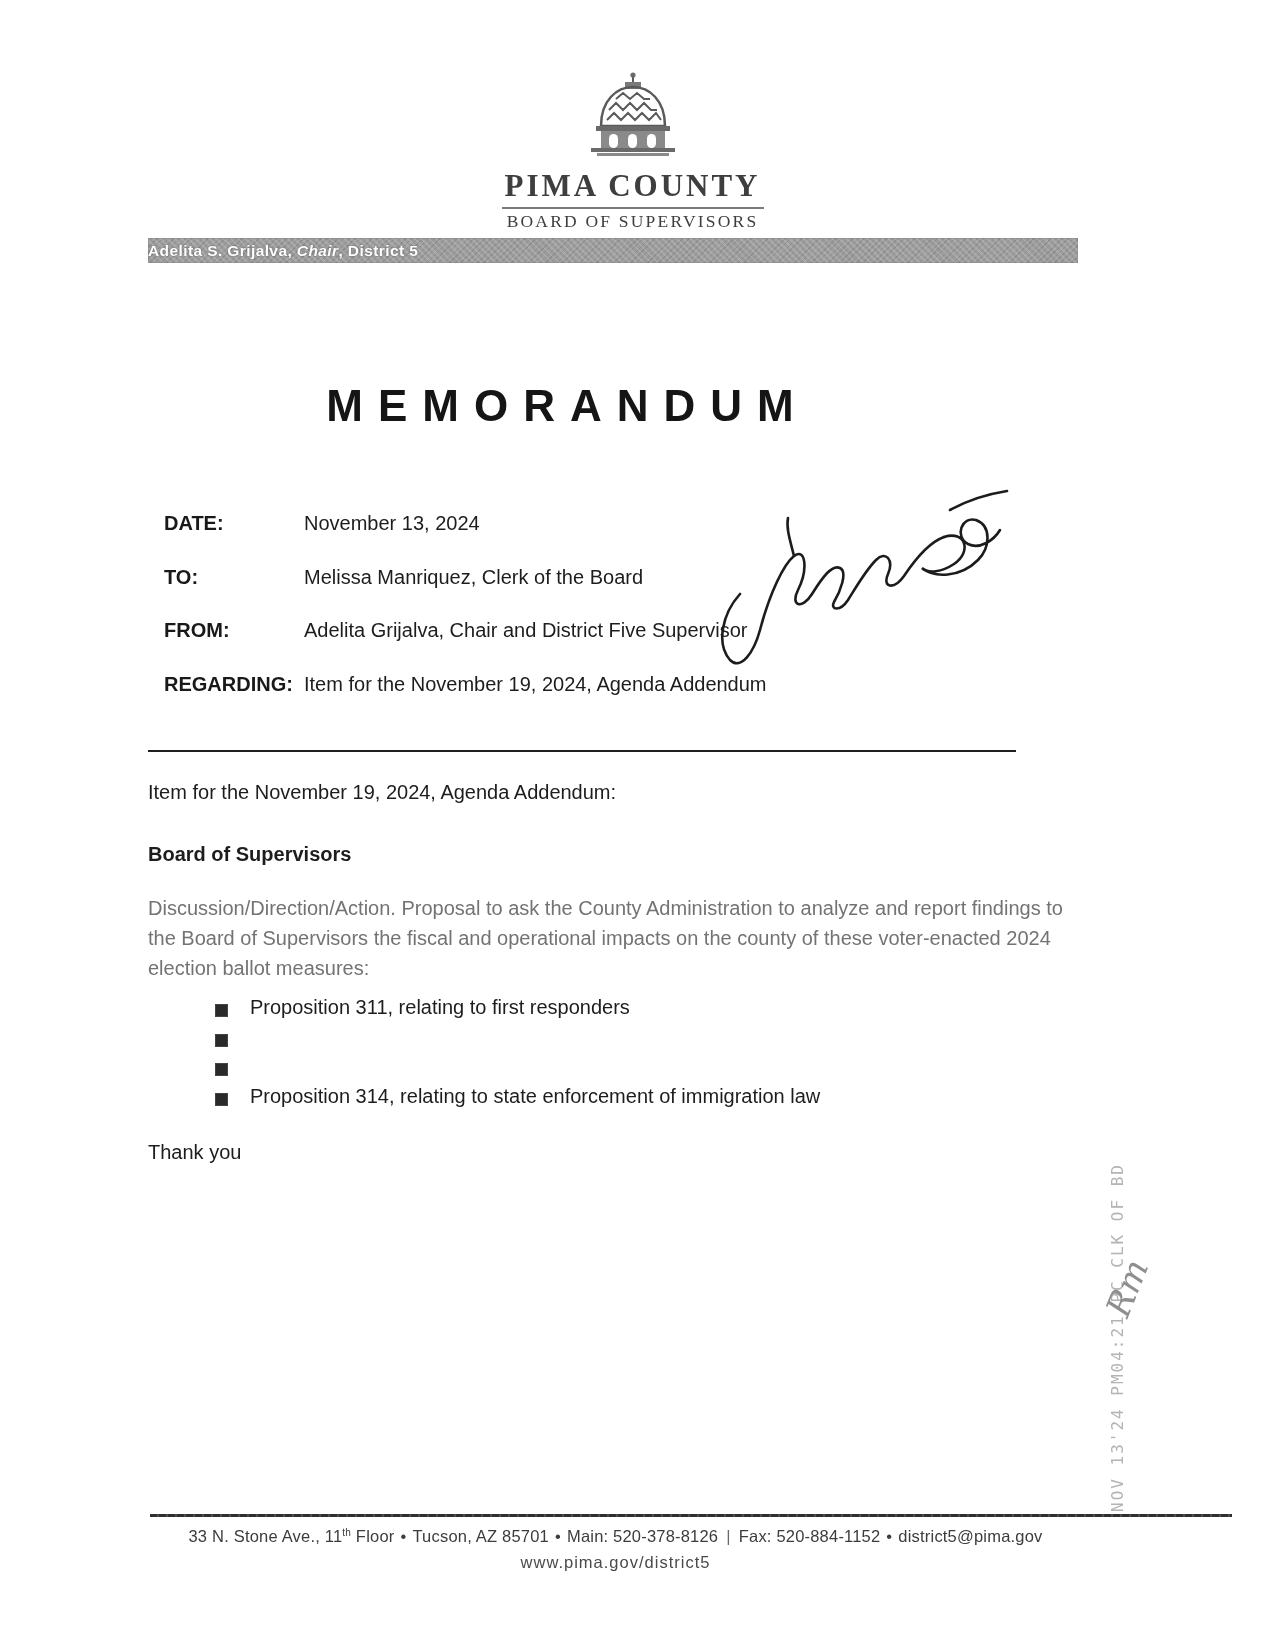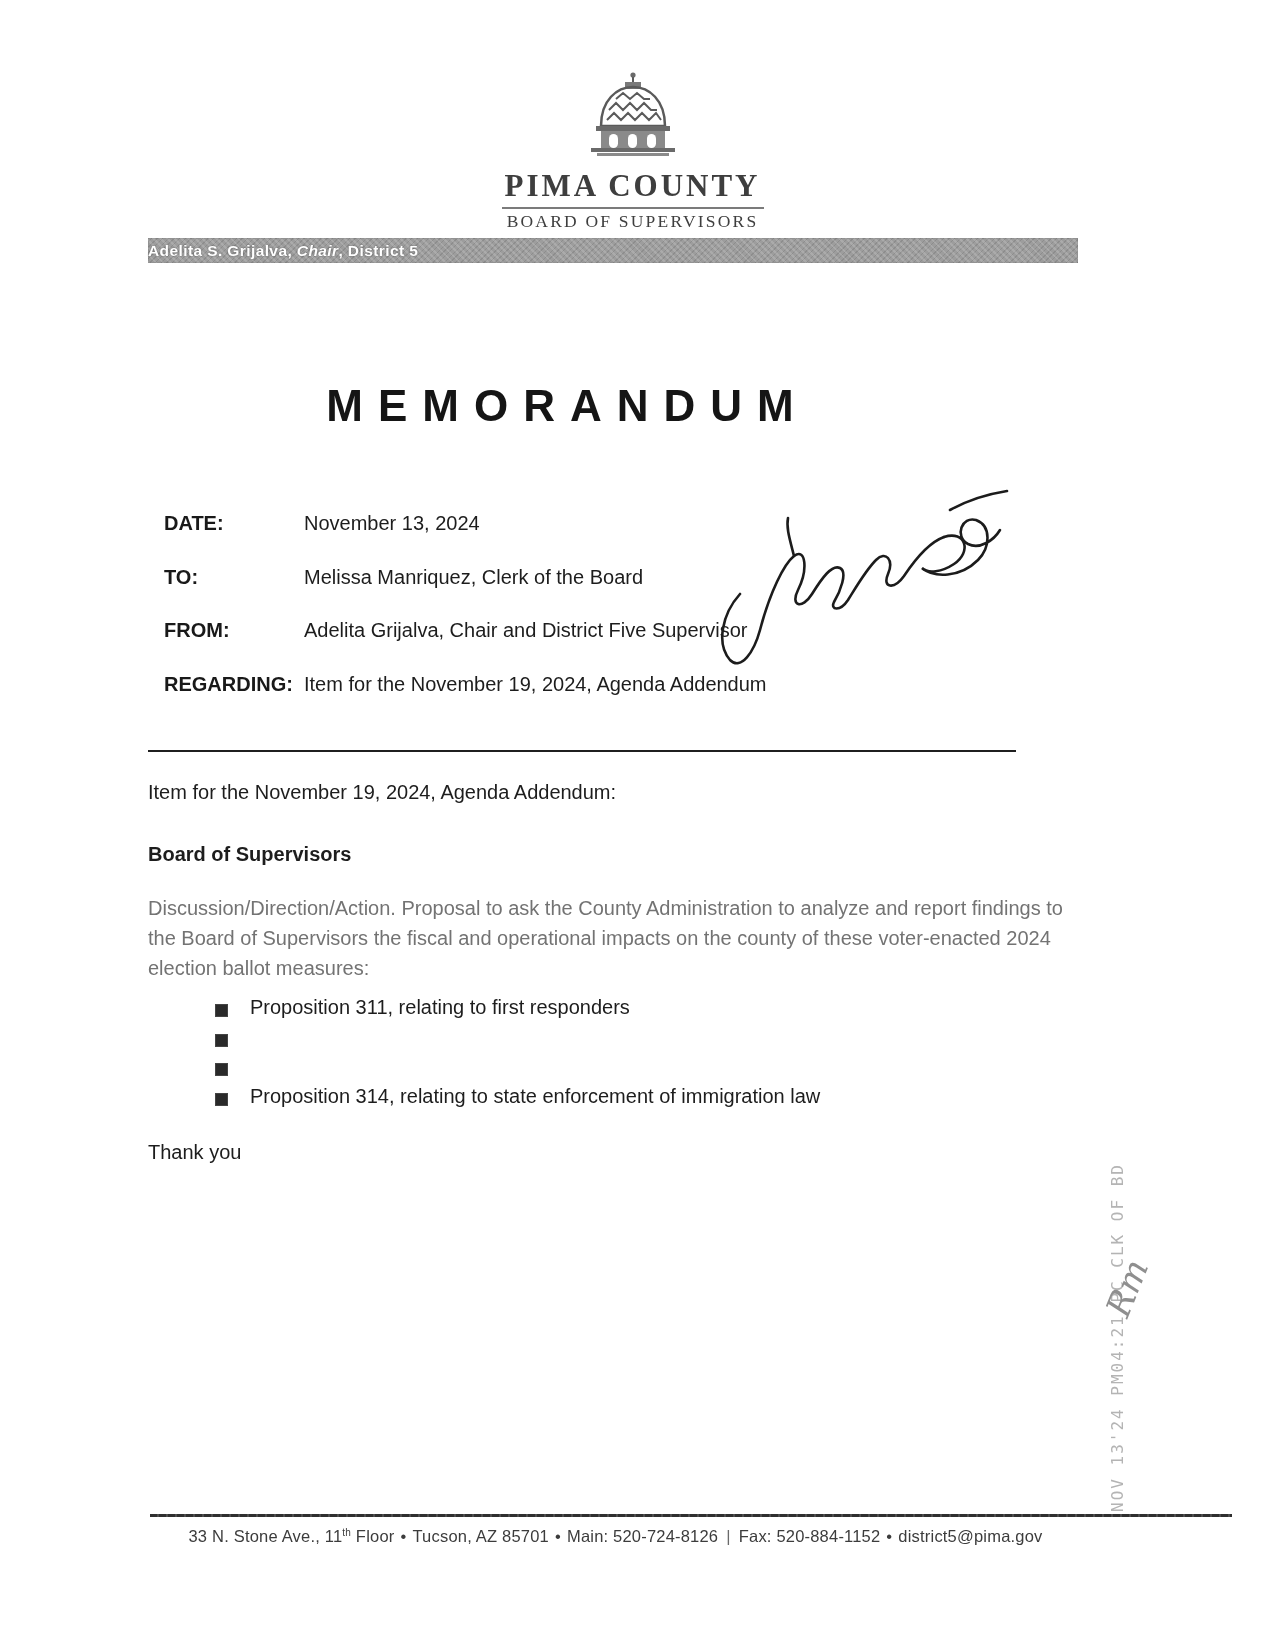--- a/index.html
+++ b/index.html
@@ -200,16 +200,17 @@
     </div>
   </div>
 
   <div class="body-closing">Thank you</div>
 
   <div class="stamp">NOV 13'24 PM04:21 PC CLK OF BD</div>
   <div class="stamp-initials">Rm</div>
 
   <div class="footer-rule"></div>
   <div class="footer-line1">
-    <span><span>33 N. Stone Ave., 11</span><sup>th</sup><span> Floor</span></span><span class="footer-sep-dot">•</span><span>Tucson, AZ 85701</span><span class="footer-sep-dot">•</span><span>Main: 520-724-8126</span><span class="footer-sep-pipe">|</span><span>Fax: 520-884-1152</span><span class="footer-sep-dot">•</span><span>district5@pima.gov</span>
-  </div>
+    <span><span>33 N. Stone Ave., 11</span><sup>th</sup><span> Floor</span></span><span class="footer-sep-dot">•</span><span>Tucson, AZ 85701</span><span class="footer-sep-dot">•</span><span>Main: 520-378-8126</span><span class="footer-sep-pipe">|</span><span>Fax: 520-884-1152</span><span class="footer-sep-dot">•</span><span>district5@pima.gov</span>
+  </div>
+  <div class="footer-line2">www.pima.gov/district5</div>
 
 </div>
 
 </body></html>

